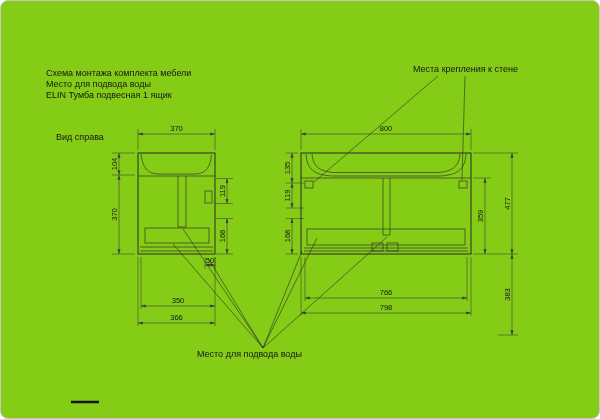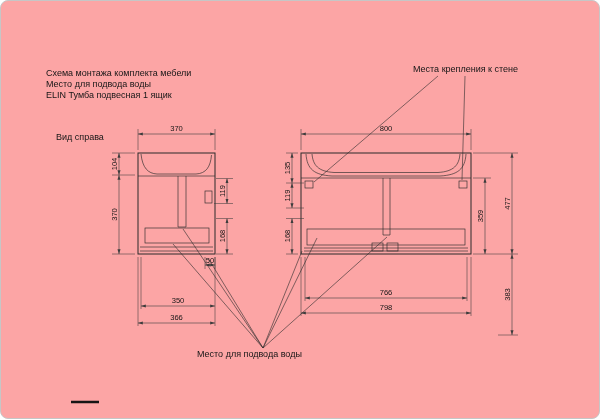--- a/index.html
+++ b/index.html
@@ -1,18 +1,18 @@
 <!DOCTYPE html>
 <html><head>
 <meta charset="utf-8">
 <style>
   html,body { margin:0; padding:0; background:#fff; }
   .sheet {
     position:relative; width:598px; height:417px;
-    border:1px solid #c6c6c6; border-radius:8px; background:#fca5a5;
+    border:1px solid #c6c6c6; border-radius:8px; background:#84cc16;
     font-family:"Liberation Sans","DejaVu Sans",sans-serif;
     overflow:hidden;
   }
   svg { display:block; }
   text { fill:#161616; font-family:"Liberation Sans","DejaVu Sans",sans-serif; }
   .lbl { font-size:9px; }
   .dimtxt { font-size:7.6px; text-anchor:middle; }
   .body-line { fill:none; stroke:#2b2b2b; stroke-width:1; }
   .thin-line { fill:none; stroke:#2b2b2b; stroke-width:0.65; }
   .ext { stroke:#3c3c3c; stroke-width:0.55; fill:none; }

